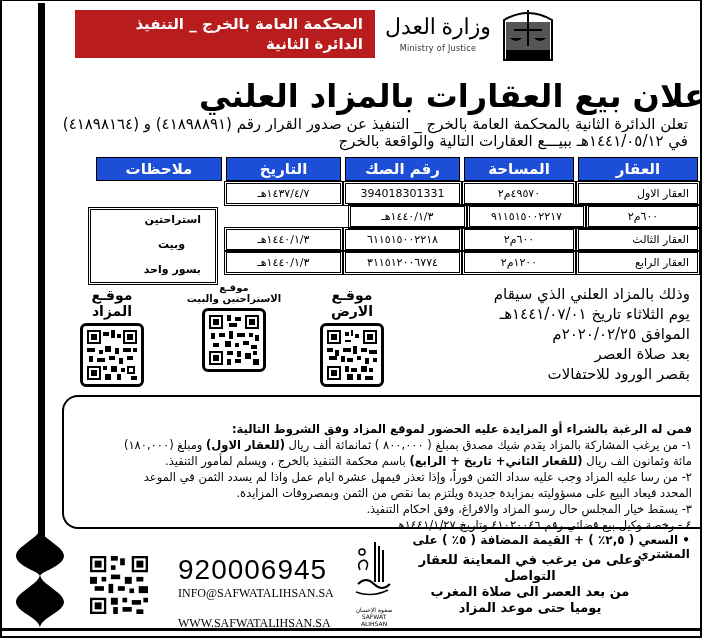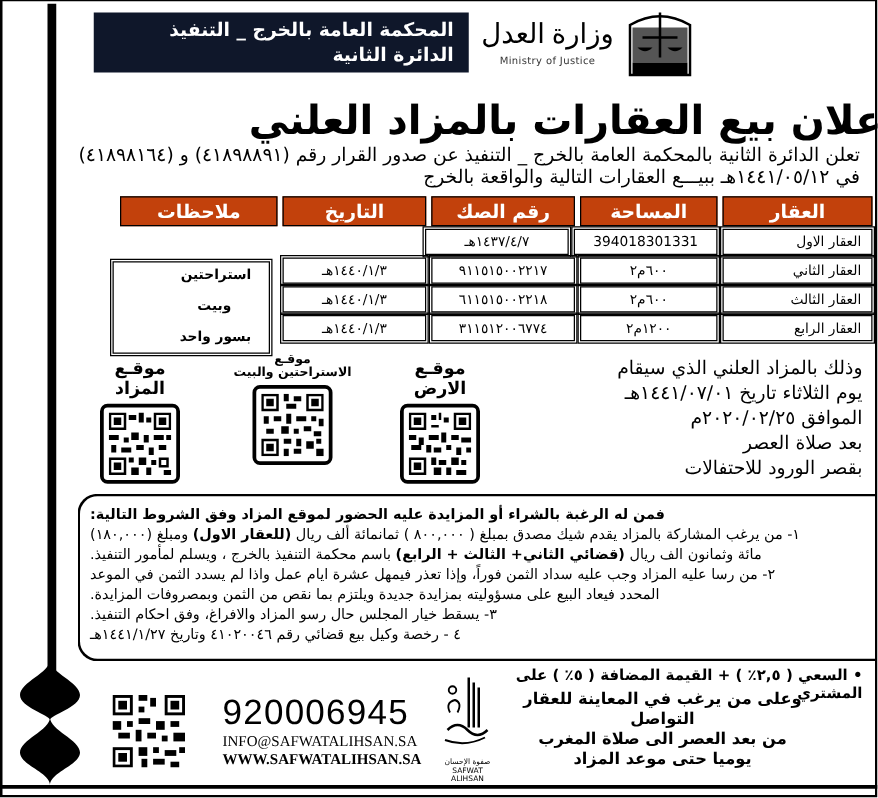--- a/index.html
+++ b/index.html
@@ -5,65 +5,65 @@
   * { box-sizing: border-box; margin: 0; padding: 0; }
   html, body { width: 702px; height: 638px; background: #fff; overflow: hidden; }
   body { font-family: "DejaVu Sans", sans-serif; color: #000; position: relative; }
   .frame { position: absolute; left: 0; top: 0; width: 702px; height: 638px; border: 2px solid #000; border-top: 1px solid #000; }
 
   
   .rod { position: absolute; left: 38px; top: 3px; width: 7px; height: 540px; background: #000; }
   .orn { position: absolute; left: 16px; top: 528px; width: 48px; height: 100px; }
 
   
-  .hdr-black { position: absolute; left: 75px; top: 10px; width: 300px; height: 48px; background: #0f172a; color: #fff; direction: rtl; text-align: right; padding: 4px 12px 0 10px; }
+  .hdr-black { position: absolute; left: 75px; top: 10px; width: 300px; height: 48px; background: #b91c1c; color: #fff; direction: rtl; text-align: right; padding: 4px 12px 0 10px; }
   .hdr-black .l1 { font-size: 15px; font-weight: bold; line-height: 20px; }
   .hdr-black .l2 { font-size: 15px; font-weight: bold; line-height: 20px; }
   .moj { position: absolute; left: 378px; top: 10px; width: 120px; height: 50px; text-align: center; }
   .moj .ar { font-family: Liberation Serif, serif; font-size: 22px; line-height: 34px; direction: rtl; }
   .moj .en { font-size: 8px; color: #333; letter-spacing: 0.3px; }
   .emblem { position: absolute; left: 500px; top: 6px; width: 56px; height: 56px; }
 
   .title { position: absolute; left: 77px; top: 76px; width: 640px; direction: rtl; font-size: 32px; font-weight: bold; line-height: 40px; }
   .intro { position: absolute; left: 60px; top: 116px; width: 628px; direction: rtl; font-size: 15px; line-height: 17px; }
 
   
   .tbl { position: absolute; left: 88px; top: 156px; width: 612px; direction: rtl; }
   .tbl .row { display: flex; flex-direction: row; }
   .tbl .cell { border: 1.5px solid #000; outline: 1px solid #000; outline-offset: 1px; margin: 1px 2px; display: flex; align-items: center; font-size: 11px; height: 21px; }
-  .tbl .head .cell { background: #c2410c; color: #fff; font-weight: bold; font-size: 15px; height: 24px; justify-content: center; outline: none; }
+  .tbl .head .cell { background: #1d4ed8; color: #fff; font-weight: bold; font-size: 15px; height: 24px; justify-content: center; outline: none; }
   .c0 { width: 120px; padding-right: 8px; justify-content: flex-start; }
   .c1 { width: 110px; justify-content: center; }
   .c2 { width: 115px; justify-content: center; }
   .c3 { width: 115px; justify-content: center; }
   .c4 { width: 126px; justify-content: flex-start; padding-right: 14px; font-weight: bold; }
   .head .c0, .head .c4 { justify-content: center; padding-right: 0; }
   .notes-merged { position: absolute; left: 2px; top: 53px; width: 126px; height: 74px; border: 1.5px solid #000; outline: 1px solid #000; outline-offset: 1px; direction: rtl; font-size: 11px; font-weight: bold; }
   .notes-merged div { position: absolute; right: 14px; }
 
   
   .details { position: absolute; left: 420px; top: 284px; width: 270px; direction: rtl; text-align: right; font-size: 15px; font-weight: 500; line-height: 20px; }
 
   .qr-block { position: absolute; text-align: center; direction: rtl; }
   .qr-label { font-weight: bold; font-size: 14px; line-height: 16px; }
   .qr-label.small { font-size: 10px; line-height: 11px; }
   .qr-box { width: 64px; height: 64px; border: 3px solid #000; border-radius: 6px; margin: 4px auto 0; display: flex; align-items: center; justify-content: center; background: #fff; }
 
   
-  .terms { position: absolute; left: 62px; top: 395px; width: 638px; height: 134px; border: 2px solid #000; border-right: none; border-radius: 16px 0 0 16px; direction: rtl; text-align: left; padding: 6px 8px 0 8px; font-size: 11.5px; line-height: 16px; }
+  .terms { position: absolute; left: 62px; top: 395px; width: 638px; height: 134px; border: 2px solid #000; border-right: none; border-radius: 16px 0 0 16px; direction: rtl; text-align: right; padding: 24px 8px 0 8px; font-size: 11.5px; line-height: 16px; }
   .terms .t-head { font-weight: bold; }
   .terms b { font-weight: bold; }
 
   .fee { position: absolute; left: 400px; top: 533px; width: 290px; direction: rtl; text-align: right; font-size: 12px; font-weight: bold; }
   .contact { position: absolute; left: 410px; top: 552px; width: 240px; direction: rtl; text-align: center; font-size: 13px; font-weight: bold; line-height: 16px; }
 
   .phone { position: absolute; left: 178px; top: 555px; font-family: "Liberation Sans", sans-serif; font-size: 28px; letter-spacing: 1px; line-height: 30px; }
   .email, .web { position: absolute; left: 178px; font-family: "Liberation Serif", serif; font-size: 12px; line-height: 14px; }
   .email { top: 586px; }
-  .web { top: 600px; font-weight: bold; }
+  .web { top: 616px; }
   .qr-bottom { position: absolute; left: 90px; top: 556px; width: 58px; height: 58px; }
   .safwa-logo { position: absolute; left: 348px; top: 540px; width: 52px; height: 80px; text-align: center; }
   .safwa-logo .cap { font-size: 6px; line-height: 7px; }
 
   .bottom-rule { position: absolute; left: 0; top: 628px; width: 702px; height: 3px; background: #000; }
 </style>
 </head>
 <body>
 
 <div class="frame"></div>
@@ -102,25 +102,25 @@
 <div class="tbl">
   <div class="row head">
     <div class="cell c0">العقار</div>
     <div class="cell c1">المساحة</div>
     <div class="cell c2">رقم الصك</div>
     <div class="cell c3">التاريخ</div>
     <div class="cell c4">ملاحظات</div>
   </div>
   <div class="row">
     <div class="cell c0">العقار الاول</div>
+    <div class="cell c1">٤٩٥٧٠م٢</div>
     <div class="cell c2">394018301331</div>
     <div class="cell c3">١٤٣٧/٤/٧هـ</div>
   </div>
   <div class="row">
-    <div class="cell c0">العقار الثاني</div>
     <div class="cell c1">٦٠٠م٢</div>
     <div class="cell c2">٩١١٥١٥٠٠٢٢١٧</div>
     <div class="cell c3">١٤٤٠/١/٣هـ</div>
     <div class="c4" style="margin:1px 2px;"></div>
   </div>
   <div class="row">
     <div class="cell c0">العقار الثالث</div>
     <div class="cell c1">٦٠٠م٢</div>
     <div class="cell c2">٦١١٥١٥٠٠٢٢١٨</div>
     <div class="cell c3">١٤٤٠/١/٣هـ</div>
@@ -266,21 +266,21 @@
           <rect x="15" y="22" width="2" height="3"></rect>
           <rect x="22" y="23" width="3" height="2"></rect>
         </g>
       </svg>
   </div>
 </div>
 
 <div class="terms">
   <div class="t-head">فمن له الرغبة بالشراء أو المزايدة عليه الحضور لموقع المزاد وفق الشروط التالية:</div>
   <div><span>١- من يرغب المشاركة بالمزاد يقدم شيك مصدق بمبلغ ( ٨٠٠,٠٠٠ ) ثمانمائة ألف ريال </span><b>(للعقار الاول)</b><span> ومبلغ (١٨٠,٠٠٠)</span></div>
-  <div><span>مائة وثمانون الف ريال </span><b>(قضائي الثاني+ الثالث + الرابع)</b><span> باسم محكمة التنفيذ بالخرج ، ويسلم لمأمور التنفيذ.</span></div>
+  <div><span>مائة وثمانون الف ريال </span><b>(للقعار الثاني+ تاريخ + الرابع)</b><span> باسم محكمة التنفيذ بالخرج ، ويسلم لمأمور التنفيذ.</span></div>
   <div>٢- من رسا عليه المزاد وجب عليه سداد الثمن فوراً، وإذا تعذر فيمهل عشرة ايام عمل واذا لم يسدد الثمن في الموعد</div>
   <div>المحدد فيعاد البيع على مسؤوليته بمزايدة جديدة ويلتزم بما نقص من الثمن وبمصروفات المزايدة.</div>
   <div>٣- يسقط خيار المجلس حال رسو المزاد والافراغ، وفق احكام التنفيذ.</div>
   <div>٤ - رخصة وكيل بيع قضائي رقم ٤١٠٢٠٠٤٦ وتاريخ ١٤٤١/١/٢٧هـ</div>
 </div>
 
 <div class="fee">• السعي ( ٢,٥٪ ) + القيمة المضافة ( ٥٪ ) على المشتري</div>
 
 <div class="contact">
   <div>وعلى من يرغب في المعاينة للعقار التواصل</div>

